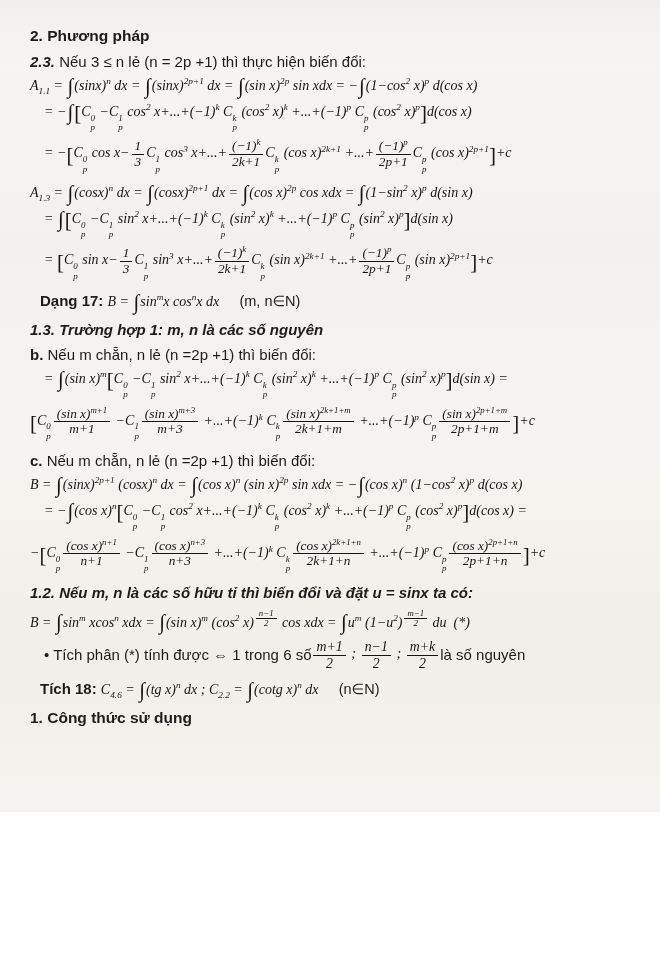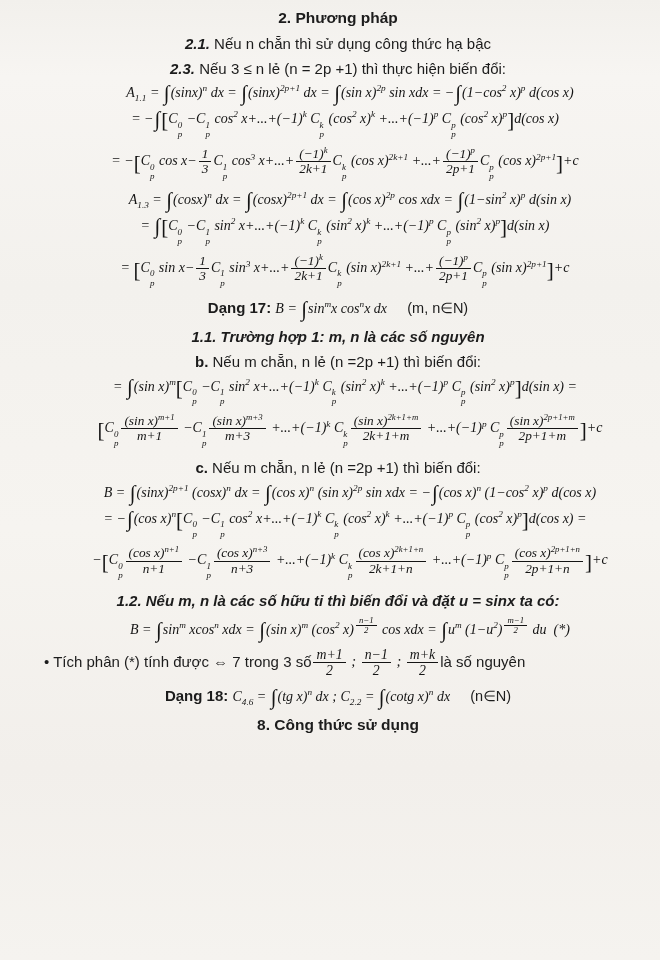--- a/index.html
+++ b/index.html
@@ -1,113 +1,112 @@
 <!DOCTYPE html>
 <html><head>
 <meta charset="utf-8">
 <style>
   html,body{margin:0;padding:0;}
   .page{
-    width:660px;height:960px;box-sizing:border-box;
+    width:660px;height:812px;box-sizing:border-box;
     background:linear-gradient(180deg,#f2f0ec 0%,#f7f5f2 8%,#f3f1ed 30%,#f6f4f0 55%,#f2efeb 80%,#f5f3ef 100%);
     color:#1c1c1c;overflow:hidden;
-    padding:8px 14px 6px 30px;
+    padding:26px 14px 6px 30px;
     font-family:"Liberation Sans",sans-serif;
-    font-size:15px;line-height:1.35;text-align:center;
+    font-size:15px;line-height:1.35;
   }
   .tline{margin:0 0 5px 0;}
   .h-bold{font-weight:bold;font-size:15.5px;}
   .lbl-bi{font-weight:bold;font-style:italic;}
   .lbl-b{font-weight:bold;}
   .bi-line{font-weight:bold;font-style:italic;}
   .math{
     font-family:"Liberation Serif",serif;
     font-style:italic;
     font-size:14px;
     white-space:pre-wrap;
     color:#141414;
   }
-  .fline{margin:0 0 7px 24px;}
+  .fline{margin:0 0 7px 0;}
   .fline.cont{margin-left:14px;}
   .fgroup{margin-bottom:10px;}
   .math sup{font-size:0.66em;line-height:0;vertical-align:super;}
   .math sub{font-size:0.66em;line-height:0;vertical-align:sub;}
   .int{font-size:1.5em;line-height:0.9;vertical-align:-0.14em;padding:0 1px;}
   .bigbr{font-size:1.5em;line-height:0.9;vertical-align:-0.2em;font-style:normal;}
   .frac{
     display:inline-flex;flex-direction:column;align-items:center;
     vertical-align:middle;margin:0 2px;line-height:1.1;font-size:0.95em;
   }
   .frac .num{display:block;padding:0 3px;border-bottom:1px solid #141414;}
   .frac .den{display:block;padding:0 3px;}
   .cstack{
     display:inline-flex;flex-direction:column;align-items:flex-start;
     font-size:0.64em;line-height:1.05;vertical-align:-0.5em;margin:0 1px 0 0;
   }
   .note{font-family:"Liberation Sans",sans-serif;font-style:normal;font-size:14.5px;margin-left:16px;}
-  .dang{margin:2px 0 8px 0;}
+  .dang{margin:2px 0 8px 10px;}
   .bullet-line{margin:4px 0 8px 14px;display:flex;align-items:center;flex-wrap:wrap;}
   .bullet-line .math{font-size:14.5px;}
   .sp{margin-top:2px;}
 </style>
 </head>
 <body>
 
 <div class="page">
 
   <div class="tline h-bold">2. Phương pháp</div>
 
-  <div class="tline"><span class="lbl-bi">2.1.</span><span> Nếu n chẵn thì sử dụng công thức hạ bậc</span></div>
   <div class="tline"><span class="lbl-bi">2.3.</span><span> Nếu 3 ≤ n lẻ (n = 2p +1) thì thực hiện biến đổi:</span></div>
 
   <div class="fgroup">
     <div class="math fline">A<sub>1.1</sub> = <span class="int">∫</span>(sinx)<sup>n</sup> dx = <span class="int">∫</span>(sinx)<sup>2p+1</sup> dx = <span class="int">∫</span>(sin x)<sup>2p</sup> sin xdx = −<span class="int">∫</span>(1−cos<sup>2</sup> x)<sup>p</sup> d(cos x)</div>
     <div class="math fline cont">= −<span class="int">∫</span><span class="bigbr">[</span>C<span class="cstack"><span class="cs-top">0</span><span class="cs-bot">p</span></span> −C<span class="cstack"><span class="cs-top">1</span><span class="cs-bot">p</span></span> cos<sup>2</sup> x+...+(−1)<sup>k</sup> C<span class="cstack"><span class="cs-top">k</span><span class="cs-bot">p</span></span> (cos<sup>2</sup> x)<sup>k</sup> +...+(−1)<sup>p</sup> C<span class="cstack"><span class="cs-top">p</span><span class="cs-bot">p</span></span> (cos<sup>2</sup> x)<sup>p</sup><span class="bigbr">]</span>d(cos x)</div>
     <div class="math fline cont">= −<span class="bigbr">[</span>C<span class="cstack"><span class="cs-top">0</span><span class="cs-bot">p</span></span> cos x−<span class="frac"><span class="num">1</span><span class="den">3</span></span>C<span class="cstack"><span class="cs-top">1</span><span class="cs-bot">p</span></span> cos<sup>3</sup> x+...+<span class="frac"><span class="num">(−1)<sup>k</sup></span><span class="den">2k+1</span></span>C<span class="cstack"><span class="cs-top">k</span><span class="cs-bot">p</span></span> (cos x)<sup>2k+1</sup> +...+<span class="frac"><span class="num">(−1)<sup>p</sup></span><span class="den">2p+1</span></span>C<span class="cstack"><span class="cs-top">p</span><span class="cs-bot">p</span></span> (cos x)<sup>2p+1</sup><span class="bigbr">]</span>+c</div>
   </div>
 
   <div class="fgroup">
     <div class="math fline">A<sub>1.3</sub> = <span class="int">∫</span>(cosx)<sup>n</sup> dx = <span class="int">∫</span>(cosx)<sup>2p+1</sup> dx = <span class="int">∫</span>(cos x)<sup>2p</sup> cos xdx = <span class="int">∫</span>(1−sin<sup>2</sup> x)<sup>p</sup> d(sin x)</div>
     <div class="math fline cont">= <span class="int">∫</span><span class="bigbr">[</span>C<span class="cstack"><span class="cs-top">0</span><span class="cs-bot">p</span></span> −C<span class="cstack"><span class="cs-top">1</span><span class="cs-bot">p</span></span> sin<sup>2</sup> x+...+(−1)<sup>k</sup> C<span class="cstack"><span class="cs-top">k</span><span class="cs-bot">p</span></span> (sin<sup>2</sup> x)<sup>k</sup> +...+(−1)<sup>p</sup> C<span class="cstack"><span class="cs-top">p</span><span class="cs-bot">p</span></span> (sin<sup>2</sup> x)<sup>p</sup><span class="bigbr">]</span>d(sin x)</div>
     <div class="math fline cont">= <span class="bigbr">[</span>C<span class="cstack"><span class="cs-top">0</span><span class="cs-bot">p</span></span> sin x−<span class="frac"><span class="num">1</span><span class="den">3</span></span>C<span class="cstack"><span class="cs-top">1</span><span class="cs-bot">p</span></span> sin<sup>3</sup> x+...+<span class="frac"><span class="num">(−1)<sup>k</sup></span><span class="den">2k+1</span></span>C<span class="cstack"><span class="cs-top">k</span><span class="cs-bot">p</span></span> (sin x)<sup>2k+1</sup> +...+<span class="frac"><span class="num">(−1)<sup>p</sup></span><span class="den">2p+1</span></span>C<span class="cstack"><span class="cs-top">p</span><span class="cs-bot">p</span></span> (sin x)<sup>2p+1</sup><span class="bigbr">]</span>+c</div>
   </div>
 
   <div class="tline dang">
     <span class="lbl-b">Dạng 17:</span>
     <span class="math">B = <span class="int">∫</span>sin<sup>m</sup>x cos<sup>n</sup>x dx</span>
     <span class="note">(m, n∈N)</span>
   </div>
 
-  <div class="tline bi-line">1.1. Trường hợp 1: m, n là các số nguyên</div>
+  <div class="tline bi-line">1.3. Trường hợp 1: m, n là các số nguyên</div>
   <div class="tline"><span class="lbl-b">b.</span><span> Nếu m chẵn, n lẻ (n =2p +1) thì biến đổi:</span></div>
 
   <div class="fgroup">
     <div class="math fline cont">= <span class="int">∫</span>(sin x)<sup>m</sup><span class="bigbr">[</span>C<span class="cstack"><span class="cs-top">0</span><span class="cs-bot">p</span></span> −C<span class="cstack"><span class="cs-top">1</span><span class="cs-bot">p</span></span> sin<sup>2</sup> x+...+(−1)<sup>k</sup> C<span class="cstack"><span class="cs-top">k</span><span class="cs-bot">p</span></span> (sin<sup>2</sup> x)<sup>k</sup> +...+(−1)<sup>p</sup> C<span class="cstack"><span class="cs-top">p</span><span class="cs-bot">p</span></span> (sin<sup>2</sup> x)<sup>p</sup><span class="bigbr">]</span>d(sin x) =</div>
     <div class="math fline"><span class="bigbr">[</span>C<span class="cstack"><span class="cs-top">0</span><span class="cs-bot">p</span></span><span class="frac"><span class="num">(sin x)<sup>m+1</sup></span><span class="den">m+1</span></span> −C<span class="cstack"><span class="cs-top">1</span><span class="cs-bot">p</span></span><span class="frac"><span class="num">(sin x)<sup>m+3</sup></span><span class="den">m+3</span></span> +...+(−1)<sup>k</sup> C<span class="cstack"><span class="cs-top">k</span><span class="cs-bot">p</span></span><span class="frac"><span class="num">(sin x)<sup>2k+1+m</sup></span><span class="den">2k+1+m</span></span> +...+(−1)<sup>p</sup> C<span class="cstack"><span class="cs-top">p</span><span class="cs-bot">p</span></span><span class="frac"><span class="num">(sin x)<sup>2p+1+m</sup></span><span class="den">2p+1+m</span></span><span class="bigbr">]</span>+c</div>
   </div>
 
   <div class="tline"><span class="lbl-b">c.</span><span> Nếu m chẵn, n lẻ (n =2p +1) thì biến đổi:</span></div>
 
   <div class="fgroup">
     <div class="math fline">B = <span class="int">∫</span>(sinx)<sup>2p+1</sup> (cosx)<sup>n</sup> dx = <span class="int">∫</span>(cos x)<sup>n</sup> (sin x)<sup>2p</sup> sin xdx = −<span class="int">∫</span>(cos x)<sup>n</sup> (1−cos<sup>2</sup> x)<sup>p</sup> d(cos x)</div>
     <div class="math fline cont">= −<span class="int">∫</span>(cos x)<sup>n</sup><span class="bigbr">[</span>C<span class="cstack"><span class="cs-top">0</span><span class="cs-bot">p</span></span> −C<span class="cstack"><span class="cs-top">1</span><span class="cs-bot">p</span></span> cos<sup>2</sup> x+...+(−1)<sup>k</sup> C<span class="cstack"><span class="cs-top">k</span><span class="cs-bot">p</span></span> (cos<sup>2</sup> x)<sup>k</sup> +...+(−1)<sup>p</sup> C<span class="cstack"><span class="cs-top">p</span><span class="cs-bot">p</span></span> (cos<sup>2</sup> x)<sup>p</sup><span class="bigbr">]</span>d(cos x) =</div>
     <div class="math fline">−<span class="bigbr">[</span>C<span class="cstack"><span class="cs-top">0</span><span class="cs-bot">p</span></span><span class="frac"><span class="num">(cos x)<sup>n+1</sup></span><span class="den">n+1</span></span> −C<span class="cstack"><span class="cs-top">1</span><span class="cs-bot">p</span></span><span class="frac"><span class="num">(cos x)<sup>n+3</sup></span><span class="den">n+3</span></span> +...+(−1)<sup>k</sup> C<span class="cstack"><span class="cs-top">k</span><span class="cs-bot">p</span></span><span class="frac"><span class="num">(cos x)<sup>2k+1+n</sup></span><span class="den">2k+1+n</span></span> +...+(−1)<sup>p</sup> C<span class="cstack"><span class="cs-top">p</span><span class="cs-bot">p</span></span><span class="frac"><span class="num">(cos x)<sup>2p+1+n</sup></span><span class="den">2p+1+n</span></span><span class="bigbr">]</span>+c</div>
   </div>
 
   <div class="tline bi-line">1.2. Nếu m, n là các số hữu tỉ thì biến đổi và đặt u = sinx ta có:</div>
 
   <div class="math fline sp">B = <span class="int">∫</span>sin<sup>m</sup> xcos<sup>n</sup> xdx = <span class="int">∫</span>(sin x)<sup>m</sup> (cos<sup>2</sup> x)<sup><span class="frac"><span class="num">n−1</span><span class="den">2</span></span></sup> cos xdx = <span class="int">∫</span>u<sup>m</sup> (1−u<sup>2</sup>)<sup><span class="frac"><span class="num">m−1</span><span class="den">2</span></span></sup> du  (*)</div>
 
   <div class="bullet-line">
-    <span>• Tích phân (*) tính được ⇔ 7 trong 3 số </span>
+    <span>• Tích phân (*) tính được ⇔ 1 trong 6 số </span>
     <span class="math"><span class="frac"><span class="num">m+1</span><span class="den">2</span></span> ; <span class="frac"><span class="num">n−1</span><span class="den">2</span></span> ; <span class="frac"><span class="num">m+k</span><span class="den">2</span></span></span>
     <span> là số nguyên</span>
   </div>
 
   <div class="tline dang">
-    <span class="lbl-b">Dạng 18:</span>
+    <span class="lbl-b">Tích 18:</span>
     <span class="math">C<sub>4.6</sub> = <span class="int">∫</span>(tg x)<sup>n</sup> dx ; C<sub>2.2</sub> = <span class="int">∫</span>(cotg x)<sup>n</sup> dx</span>
     <span class="note">(n∈N)</span>
   </div>
 
-  <div class="tline h-bold">8. Công thức sử dụng</div>
+  <div class="tline h-bold">1. Công thức sử dụng</div>
 
 </div>
 
 </body></html>

